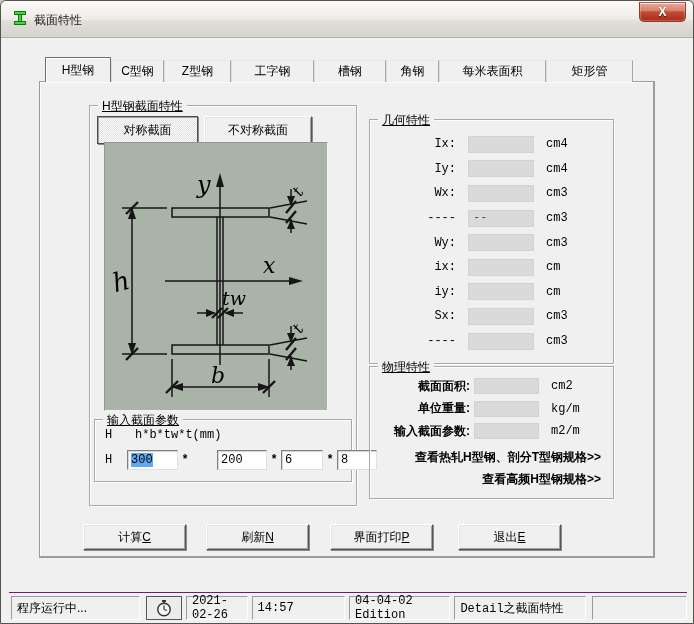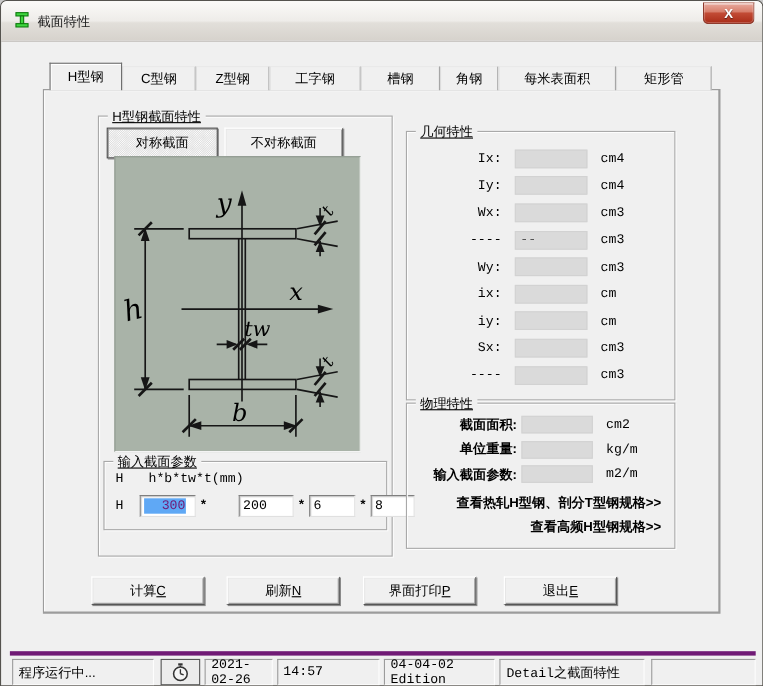--- a/index.html
+++ b/index.html
@@ -37,21 +37,21 @@
   }
   .tabs{ position:absolute; left:44px; top:56px; height:25px; display:flex; align-items:flex-end; z-index:3; }
   .tab{
     height:22px; border:1px solid #a6a6a6; border-bottom:none; border-top-color:#e9e9e9; border-left-color:#dcdcdc;
     background:#f0f0f0; display:flex; align-items:center; justify-content:center; cursor:pointer;
   }
   .tab.active{
     height:25px; background:#f0f0f0; border:1px solid #6f6f6f; border-bottom:none;
     box-shadow:inset 1px 1px 0 #ffffff; z-index:4;
   }
-  .tw0{width:66px}.tw1{width:67px}.tw2{width:67px}.tw3{width:83px}
+  .tw0{width:66px}.tw1{width:53px}.tw2{width:67px}.tw3{width:83px}
   .tw4{width:72px}.tw5{width:53px}.tw6{width:107px}.tw7{width:87px}
 
   
   .groupbox{
     position:absolute; border:1px solid #a9a9a9;
     box-shadow:inset 1px 1px 0 rgba(255,255,255,.85), 1px 1px 0 rgba(255,255,255,.85);
   }
   .legend{ position:absolute; top:-8px; left:8px; background:#f0f0f0; padding:0 4px; font-size:12px;text-decoration:underline; }
 
   
@@ -71,21 +71,21 @@
     background-size:2px 2px; background-position:0 0,1px 1px;
   }
   .btn u{ text-decoration:underline; }
 
   
   .edit{
     background:#fff; border:1px solid; border-color:#7f7f7f #e0e0e0 #e0e0e0 #7f7f7f;
     box-shadow:inset 1px 1px 1px rgba(0,0,0,.18);
     height:20px; display:flex; align-items:center; padding-left:3px; overflow:hidden;
   }
-  .sel{ background:#5fa8f5; color:#701a75;padding-left:16px; }
+  .sel{ background:#5fa8f5; color:#000000; }
   .rofield{ background:#dadada; border:1px solid #d2d2d2; }
 
   
   .diagram{
     position:absolute; left:103px; top:141px; width:224px; height:269px;
     background:#a9b3a8; border:1px solid; border-color:#8f998f #f4f4f4 #f4f4f4 #8f998f;
   }
   .dim-serif{ font-family:"DejaVu Serif","Liberation Serif",serif; font-style:italic; }
 
   
@@ -99,21 +99,21 @@
   .pfield{ margin-left:4px; width:65px; height:16px; }
   .punit{ margin-left:12px; font-size:12px; }
   .plink{ text-align:right; padding-right:12px; height:22px; line-height:22px; font-size:12px; font-weight:bold; cursor:pointer; }
 
   
   .fmt-row{ position:absolute; left:10px; top:8px; display:flex; font-size:12px; }
   .inp-row{ position:absolute; left:10px; top:30px; display:flex; align-items:center; }
   .star{ width:14px; text-align:center; font-weight:bold; }
 
   
-  .statusbar{ position:absolute; left:8px; top:591px; width:678px; height:29px; display:flex; align-items:flex-start; padding-top:3px; border-top:4px solid #701a75; }
+  .statusbar{ position:absolute; left:8px; top:591px; width:678px; height:29px; display:flex; align-items:flex-start; padding-top:3px; border-top:1px solid #701a75; }
   .scell{
     height:24px; border:1px solid; border-color:#9b9b9b #fdfdfd #fdfdfd #9b9b9b;
     display:flex; align-items:center; padding-left:5px; font-size:12px; background:#f0f0f0;
   }
   .sc0{ margin-left:2px; width:130px; }
   .sc-icon{ margin-left:6px; width:36px; justify-content:center; padding-left:0;
             border-color:#555 #555 #555 #555; background:#ececec; cursor:pointer; }
   .sc1{ margin-left:4px; width:62px; }
   .sc2{ margin-left:4px; width:94px; }
   .sc3{ margin-left:4px; width:102px; }

